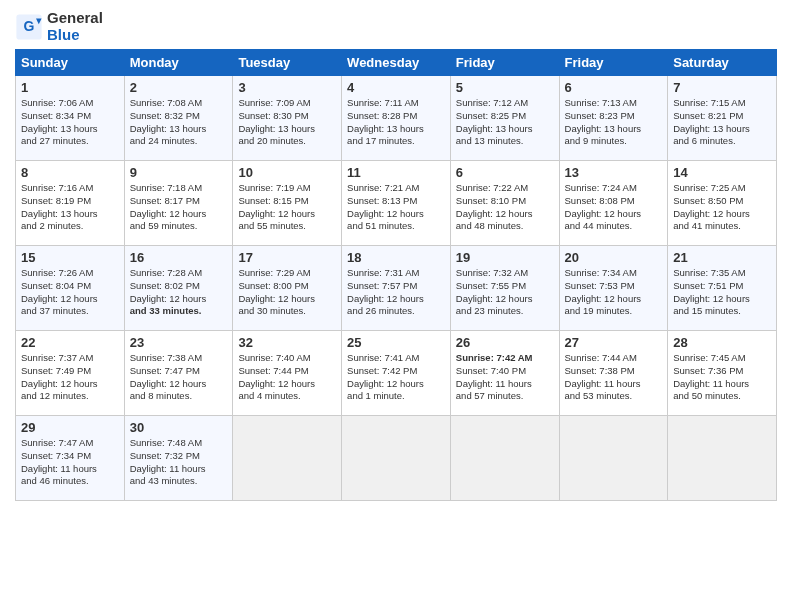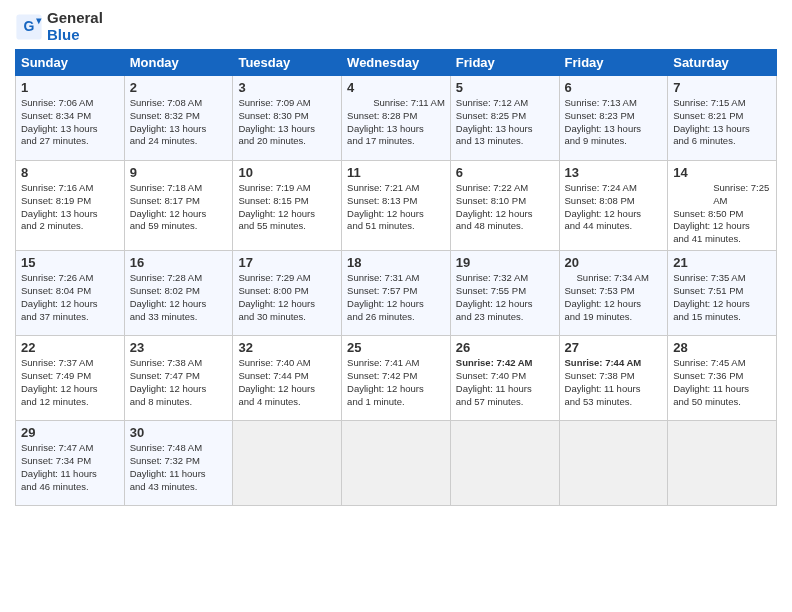--- a/index.html
+++ b/index.html
@@ -131,21 +131,21 @@
           </td>
           <td>
             <span class="day-num">3</span>
             <div style="line-height: 1.35;">Sunrise: 7:09 AM</div>
             <div style="line-height: 1.35;">Sunset: 8:30 PM</div>
             <div style="line-height: 1.35;">Daylight: 13 hours</div>
             <div style="line-height: 1.35;">and 20 minutes.</div>
           </td>
           <td>
             <span class="day-num">4</span>
-            <div style="line-height: 1.35; text-align: right;">Sunrise: 7:11 AM</div>
+            <div style="line-height: 1.35;">Sunrise: 7:11 AM</div>
             <div style="line-height: 1.35;">Sunset: 8:28 PM</div>
             <div style="line-height: 1.35;">Daylight: 13 hours</div>
             <div style="line-height: 1.35;">and 17 minutes.</div>
           </td>
           <td>
             <span class="day-num">5</span>
             <div style="line-height: 1.35;">Sunrise: 7:12 AM</div>
             <div style="line-height: 1.35;">Sunset: 8:25 PM</div>
             <div style="line-height: 1.35;">Daylight: 13 hours</div>
             <div style="line-height: 1.35;">and 13 minutes.</div>
@@ -203,40 +203,40 @@
           </td>
           <td>
             <span class="day-num">13</span>
             <div style="line-height: 1.35;">Sunrise: 7:24 AM</div>
             <div style="line-height: 1.35;">Sunset: 8:08 PM</div>
             <div style="line-height: 1.35;">Daylight: 12 hours</div>
             <div style="line-height: 1.35;">and 44 minutes.</div>
           </td>
           <td>
             <span class="day-num">14</span>
-            <div style="line-height: 1.35; margin-left: 40px;">Sunrise: 7:25 AM</div>
+            <div style="line-height: 1.35;">Sunrise: 7:25 AM</div>
             <div style="line-height: 1.35;">Sunset: 8:50 PM</div>
             <div style="line-height: 1.35;">Daylight: 12 hours</div>
             <div style="line-height: 1.35;">and 41 minutes.</div>
           </td>
         </tr>
         <tr>
           <td>
             <span class="day-num">15</span>
             <div style="line-height: 1.35;">Sunrise: 7:26 AM</div>
             <div style="line-height: 1.35;">Sunset: 8:04 PM</div>
             <div style="line-height: 1.35;">Daylight: 12 hours</div>
             <div style="line-height: 1.35;">and 37 minutes.</div>
           </td>
           <td>
             <span class="day-num">16</span>
             <div style="line-height: 1.35;">Sunrise: 7:28 AM</div>
             <div style="line-height: 1.35;">Sunset: 8:02 PM</div>
             <div style="line-height: 1.35;">Daylight: 12 hours</div>
-            <div style="line-height: 1.35;">and 33 minutes.</div>
+            <div style="line-height: 1.35; font-weight: bold;">and 33 minutes.</div>
           </td>
           <td>
             <span class="day-num">17</span>
             <div style="line-height: 1.35;">Sunrise: 7:29 AM</div>
             <div style="line-height: 1.35;">Sunset: 8:00 PM</div>
             <div style="line-height: 1.35;">Daylight: 12 hours</div>
             <div style="line-height: 1.35;">and 30 minutes.</div>
           </td>
           <td>
             <span class="day-num">18</span>
@@ -247,21 +247,21 @@
           </td>
           <td>
             <span class="day-num">19</span>
             <div style="line-height: 1.35;">Sunrise: 7:32 AM</div>
             <div style="line-height: 1.35;">Sunset: 7:55 PM</div>
             <div style="line-height: 1.35;">Daylight: 12 hours</div>
             <div style="line-height: 1.35;">and 23 minutes.</div>
           </td>
           <td>
             <span class="day-num">20</span>
-            <div style="line-height: 1.35; margin-left: 12px;">Sunrise: 7:34 AM</div>
+            <div style="line-height: 1.35;">Sunrise: 7:34 AM</div>
             <div style="line-height: 1.35;">Sunset: 7:53 PM</div>
             <div style="line-height: 1.35;">Daylight: 12 hours</div>
             <div style="line-height: 1.35;">and 19 minutes.</div>
           </td>
           <td>
             <span class="day-num">21</span>
             <div style="line-height: 1.35;">Sunrise: 7:35 AM</div>
             <div style="line-height: 1.35;">Sunset: 7:51 PM</div>
             <div style="line-height: 1.35;">Daylight: 12 hours</div>
             <div style="line-height: 1.35;">and 15 minutes.</div>
@@ -298,21 +298,21 @@
           </td>
           <td>
             <span class="day-num">26</span>
             <div style="line-height: 1.35; font-weight: bold;">Sunrise: 7:42 AM</div>
             <div style="line-height: 1.35;">Sunset: 7:40 PM</div>
             <div style="line-height: 1.35;">Daylight: 11 hours</div>
             <div style="line-height: 1.35;">and 57 minutes.</div>
           </td>
           <td>
             <span class="day-num">27</span>
-            <div style="line-height: 1.35; font-weight: bold;">Sunrise: 7:44 AM</div>
+            <div style="line-height: 1.35;">Sunrise: 7:44 AM</div>
             <div style="line-height: 1.35;">Sunset: 7:38 PM</div>
             <div style="line-height: 1.35;">Daylight: 11 hours</div>
             <div style="line-height: 1.35;">and 53 minutes.</div>
           </td>
           <td>
             <span class="day-num">28</span>
             <div style="line-height: 1.35;">Sunrise: 7:45 AM</div>
             <div style="line-height: 1.35;">Sunset: 7:36 PM</div>
             <div style="line-height: 1.35;">Daylight: 11 hours</div>
             <div style="line-height: 1.35;">and 50 minutes.</div>

